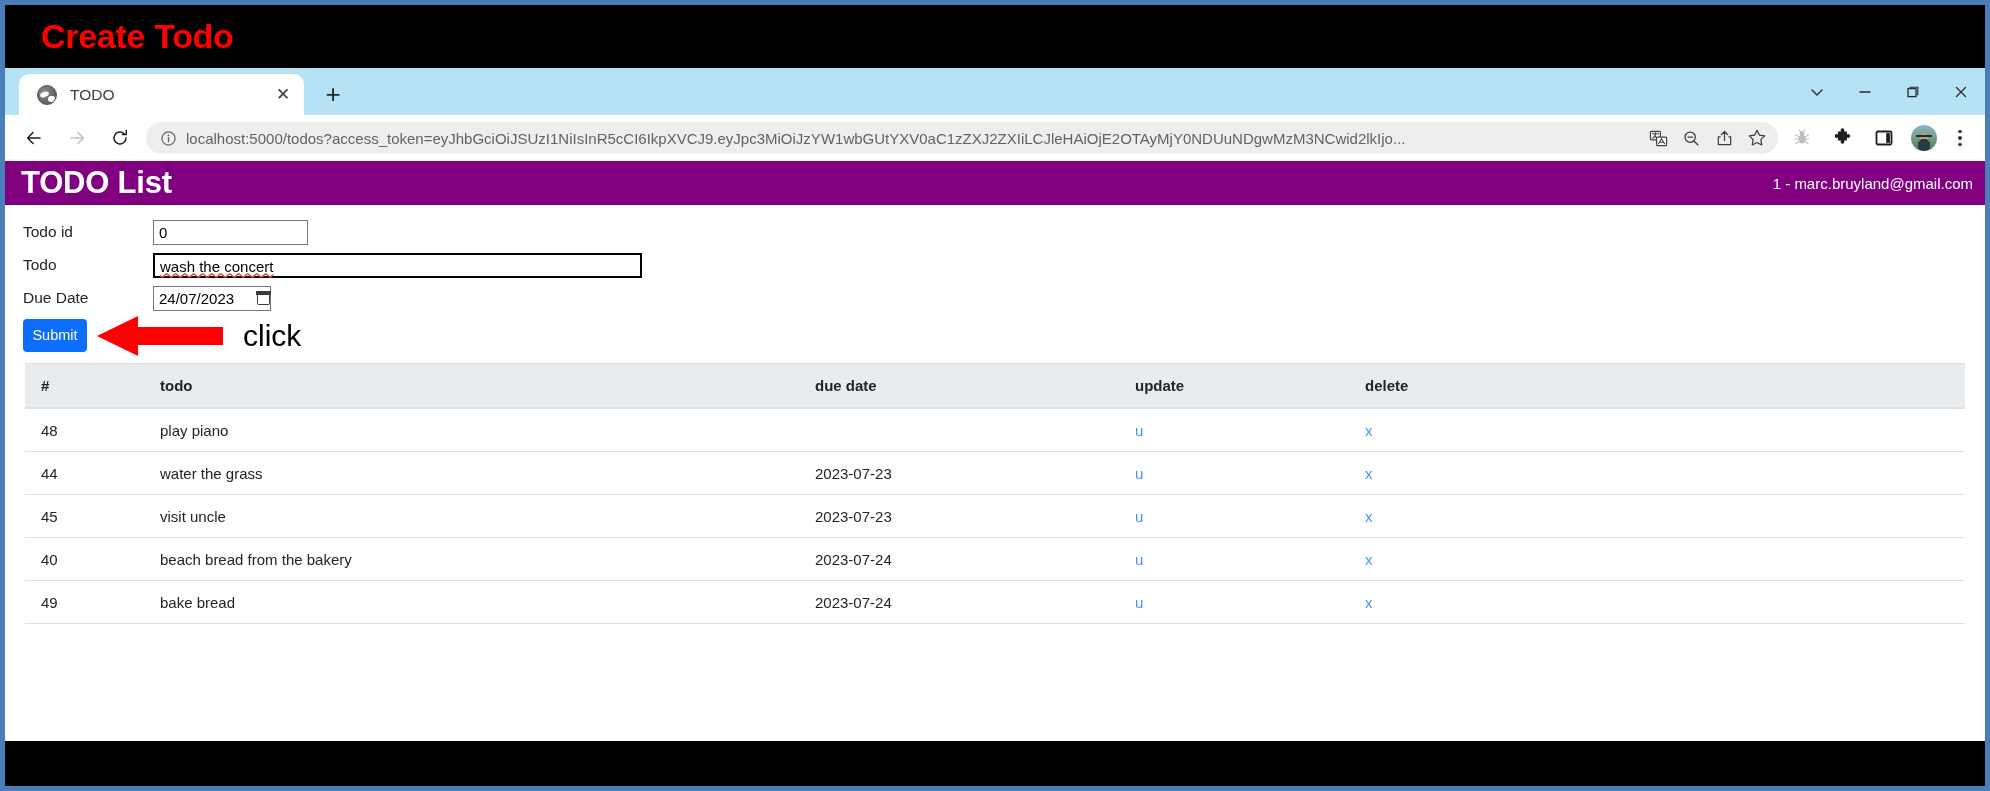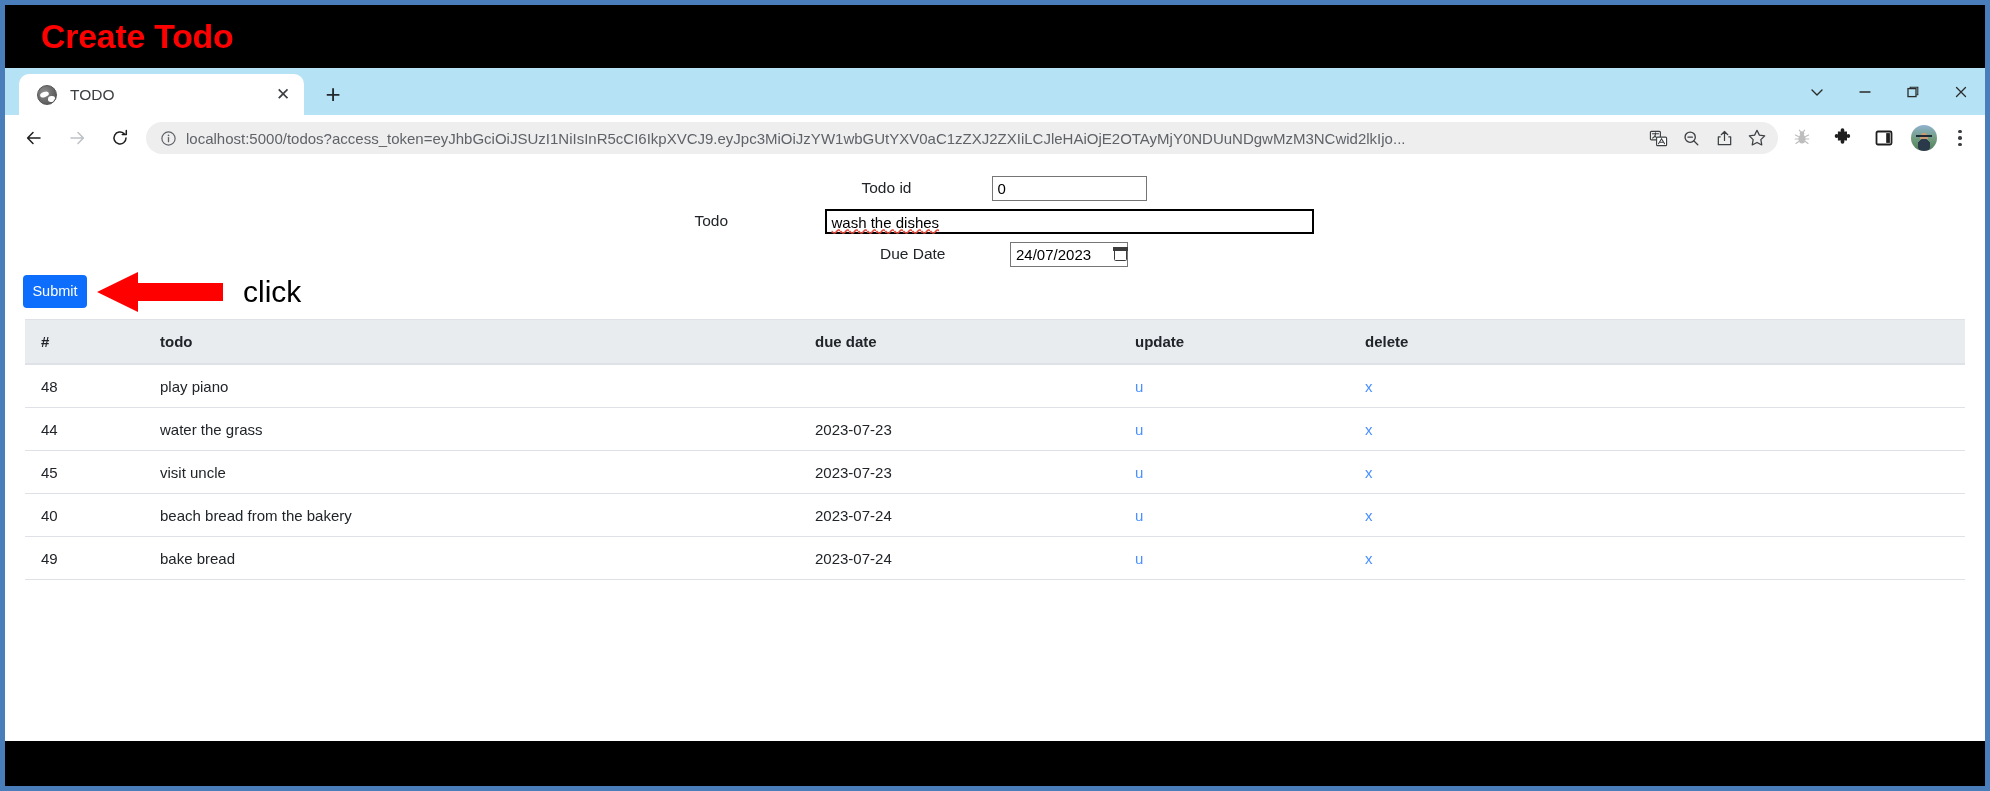--- a/index.html
+++ b/index.html
@@ -225,21 +225,20 @@
 
   .form-area {
     padding: 14px 0 0 18px;
     position: relative;
   }
   .form-row {
     display: flex;
     align-items: center;
     margin-bottom: 7px;
     height: 26px;
-    justify-content: center;
   }
   .form-row label {
     width: 130px;
     font-size: 15.5px;
     color: #212529;
   }
   .inp {
     height: 25px;
     border: 1px solid #767676;
     background: #fff;
@@ -462,31 +461,35 @@
     <div class="avatar"></div>
     <div class="kebab">
         <i></i>
         <i></i>
         <i></i>
       </div>
   </div>
 
   <div class="page">
 
+    <div class="page-header">
+      <span class="h-title">TODO List</span>
+      <span class="h-user">1 - marc.bruyland@gmail.com</span>
+    </div>
 
     <div class="form-area">
 
       <div class="form-row">
         <label>Todo id</label>
         <div class="inp inp-id">0</div>
       </div>
 
       <div class="form-row">
         <label>Todo</label>
-        <div class="inp inp-todo"><span class="spell">wash the dishes</span></div>
+        <div class="inp inp-todo"><span class="spell">wash the concert</span></div>
       </div>
 
       <div class="form-row">
         <label>Due Date</label>
         <div class="inp inp-date">
           <span>24/07/2023</span>
           <span class="cal-glyph"></span>
         </div>
       </div>
 

